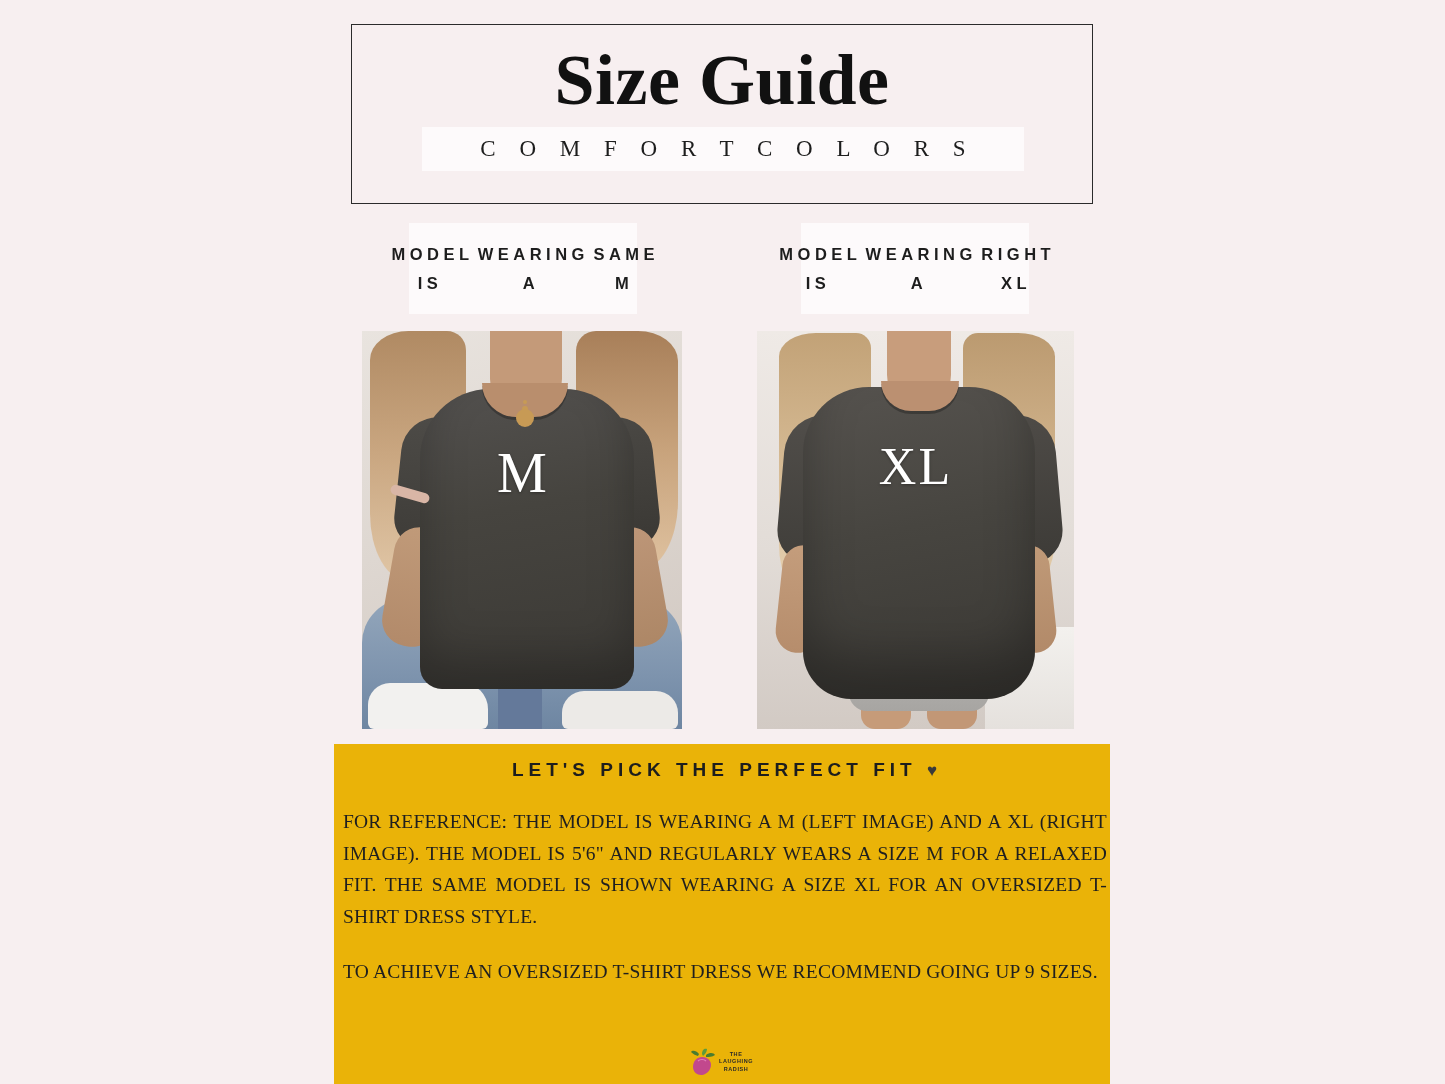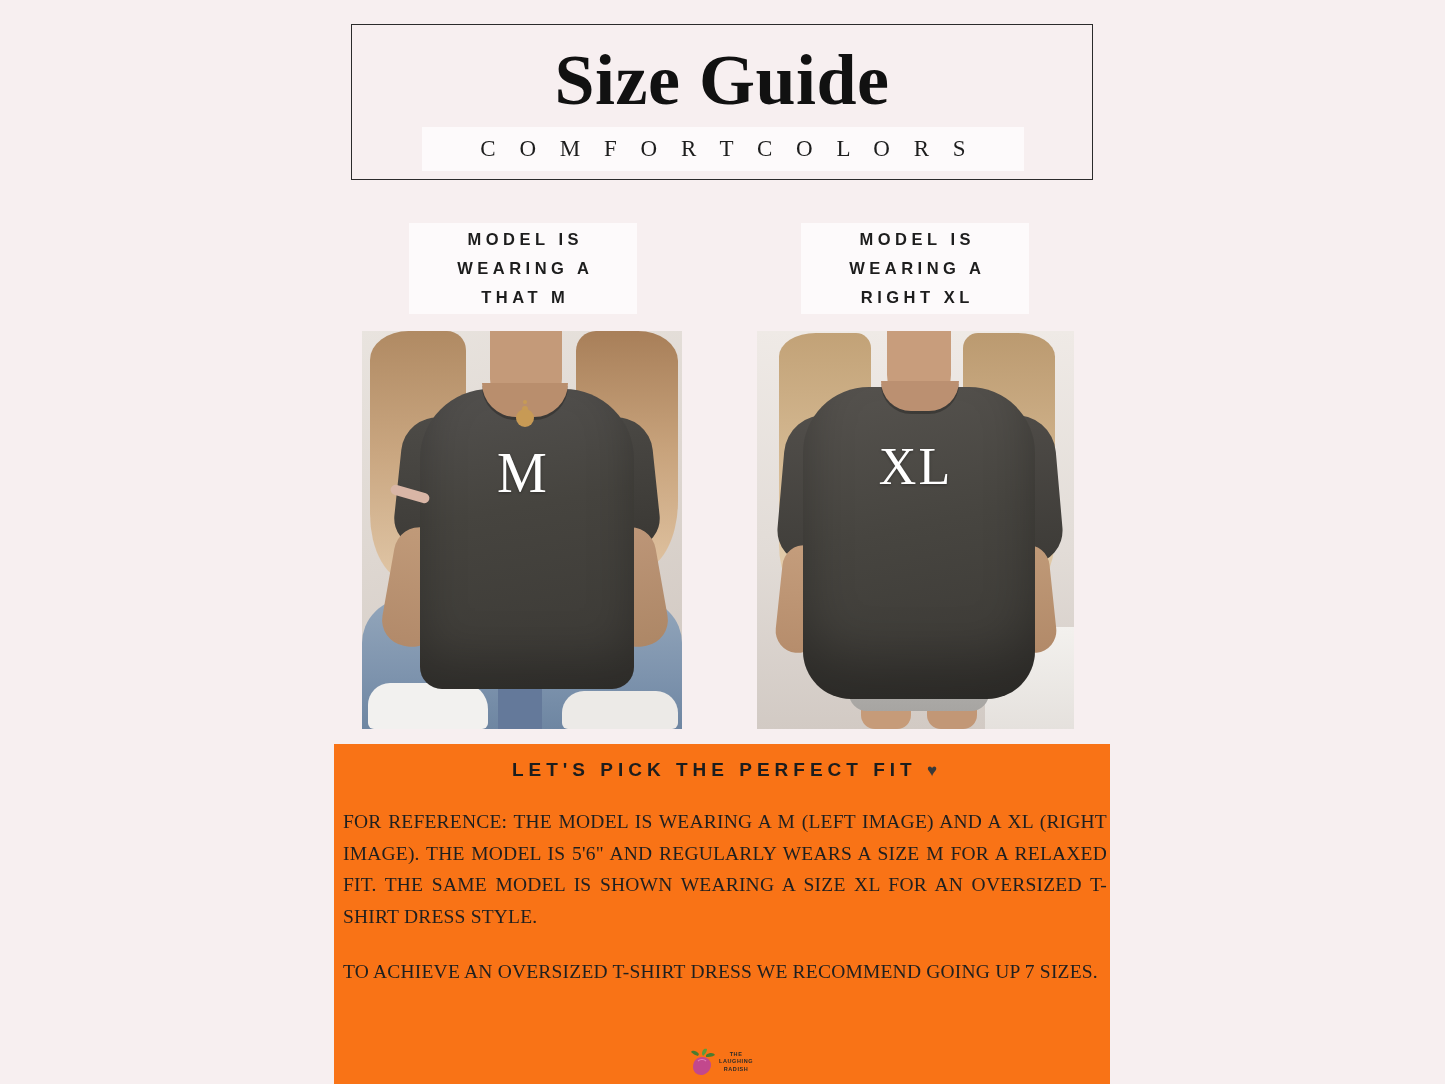--- a/index.html
+++ b/index.html
@@ -18,21 +18,21 @@
     width: 1445px;
     height: 1084px;
   }
 
   
   .header-box {
     position: absolute;
     left: 351px;
     top: 24px;
     width: 742px;
-    height: 156px;
+    height: 180px;
     border: 1px solid #2b2b2b;
     background: #f7eff0;
     box-sizing: border-box;
   }
   .header-title {
     position: absolute;
     left: 0;
     top: 18px;
     width: 100%;
     text-align: center;
@@ -60,21 +60,20 @@
     letter-spacing: 9px;
     color: #1d1d1d;
     text-indent: 9px;
   }
 
   
   .caption {
     position: absolute;
     background: #fdfafb;
     display: flex;
-    flex-direction: column;
     align-items: center;
     justify-content: center;
     font-family: "Liberation Sans", sans-serif;
     font-size: 16.5px;
     font-weight: 700;
     letter-spacing: 4.5px;
     color: #1d1d1d;
     line-height: 1.75;
     text-align: center;
     text-indent: 4.5px;
@@ -336,21 +335,21 @@
     letter-spacing: 2px;
   }
 
   
   .info-panel {
     position: absolute;
     left: 334px;
     top: 744px;
     width: 776px;
     height: 340px;
-    background: #f97316;
+    background: #eab308;
   }
   .info-heading {
     position: absolute;
     left: 0;
     top: 15px;
     width: 100%;
     text-align: center;
     font-family: "Liberation Sans", sans-serif;
     font-size: 19px;
     font-weight: 700;
@@ -417,21 +416,21 @@
   <div class="header-box">
     <div class="header-title">Size Guide</div>
     <div class="header-sub-band">
       <div class="header-sub">C O M F O R T   C O L O R S</div>
     </div>
   </div>
 
   <div class="caption caption-left">
     <div>MODEL IS</div>
     <div>WEARING A</div>
-    <div>THAT M</div>
+    <div>SAME M</div>
   </div>
 
   <div class="caption caption-right">
     <div>MODEL IS</div>
     <div>WEARING A</div>
     <div>RIGHT XL</div>
   </div>
 
   <div class="photo photo-left">
     <div class="wall"></div>
@@ -472,21 +471,21 @@
     <div class="size-letter r-size">XL</div>
   </div>
 
   <div class="info-panel">
     <div class="info-heading">
       <span>LET'S PICK THE PERFECT FIT</span>
       <span class="info-heart">♥</span>
     </div>
     <div class="info-body">
       <p class="para justify">FOR REFERENCE: THE MODEL IS WEARING A M (LEFT IMAGE) AND A XL (RIGHT IMAGE). THE MODEL IS 5'6" AND REGULARLY WEARS A SIZE M FOR A RELAXED FIT. THE SAME MODEL IS SHOWN WEARING A SIZE XL FOR AN OVERSIZED T-SHIRT DRESS STYLE.</p>
-      <p class="para">TO ACHIEVE AN OVERSIZED T-SHIRT DRESS WE RECOMMEND GOING UP 7 SIZES.</p>
+      <p class="para">TO ACHIEVE AN OVERSIZED T-SHIRT DRESS WE RECOMMEND GOING UP 9 SIZES.</p>
     </div>
   </div>
 
   <div class="logo">
     <div class="logo-mark">
       <svg width="26" height="28" viewBox="0 0 26 28" aria-hidden="true">
         <path d="M9 6 C6 2, 2 2, 1 4 C3 6, 5 7, 8 8 Z" fill="#4a7c2f"></path>
         <path d="M12 6 C12 1, 15 0, 17 1 C17 4, 15 6, 13 8 Z" fill="#5d9b3b"></path>
         <path d="M16 7 C20 4, 24 5, 25 7 C22 9, 19 9, 16 9 Z" fill="#4a7c2f"></path>
         <path d="M12 9 C19 9, 23 15, 20 21 C18 25, 14 27, 11 27 C7 27, 3 24, 3 19 C3 13, 7 9, 12 9 Z" fill="#c2488d"></path>

